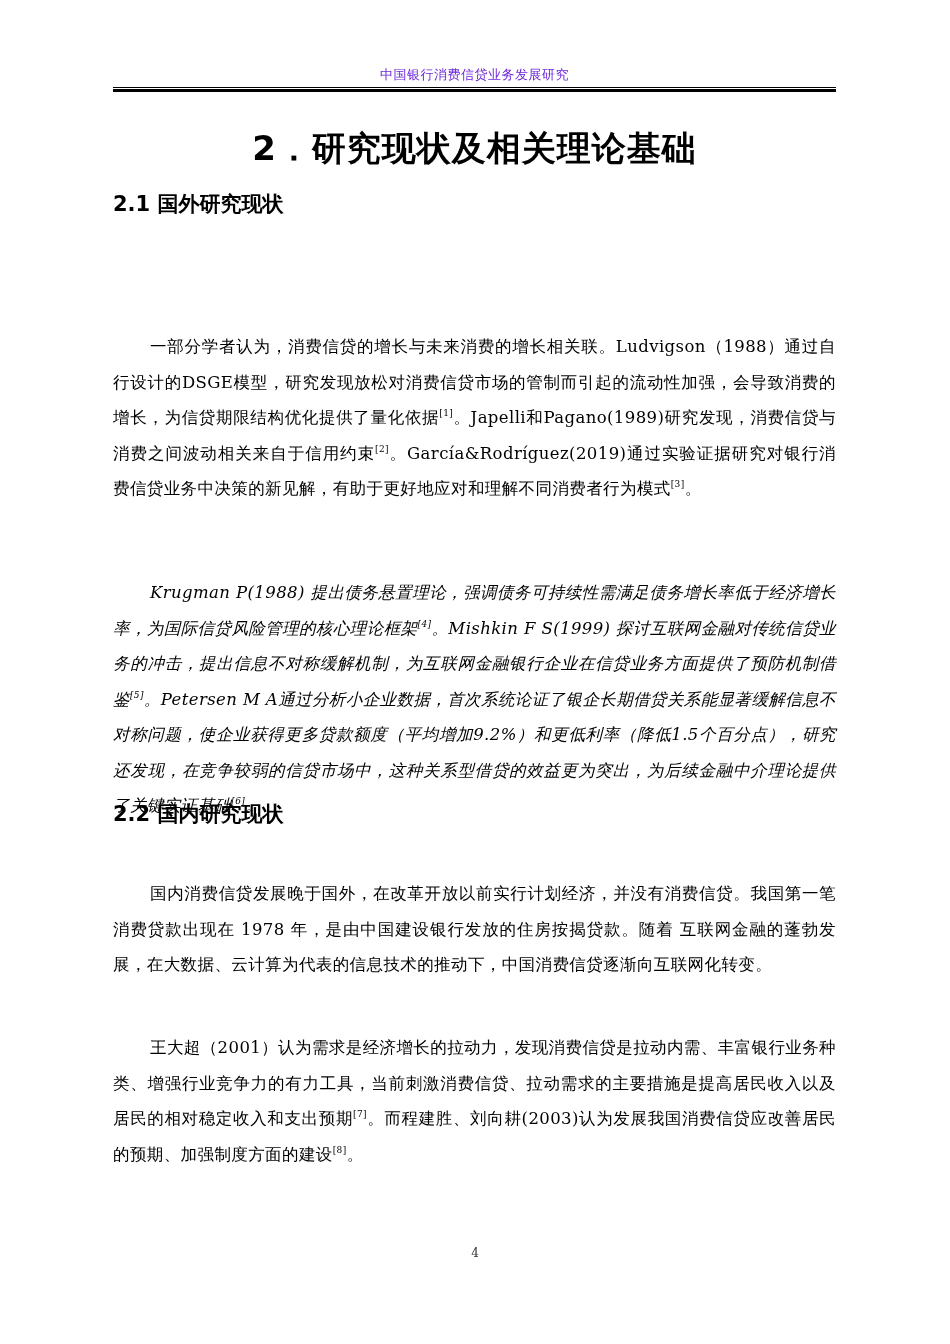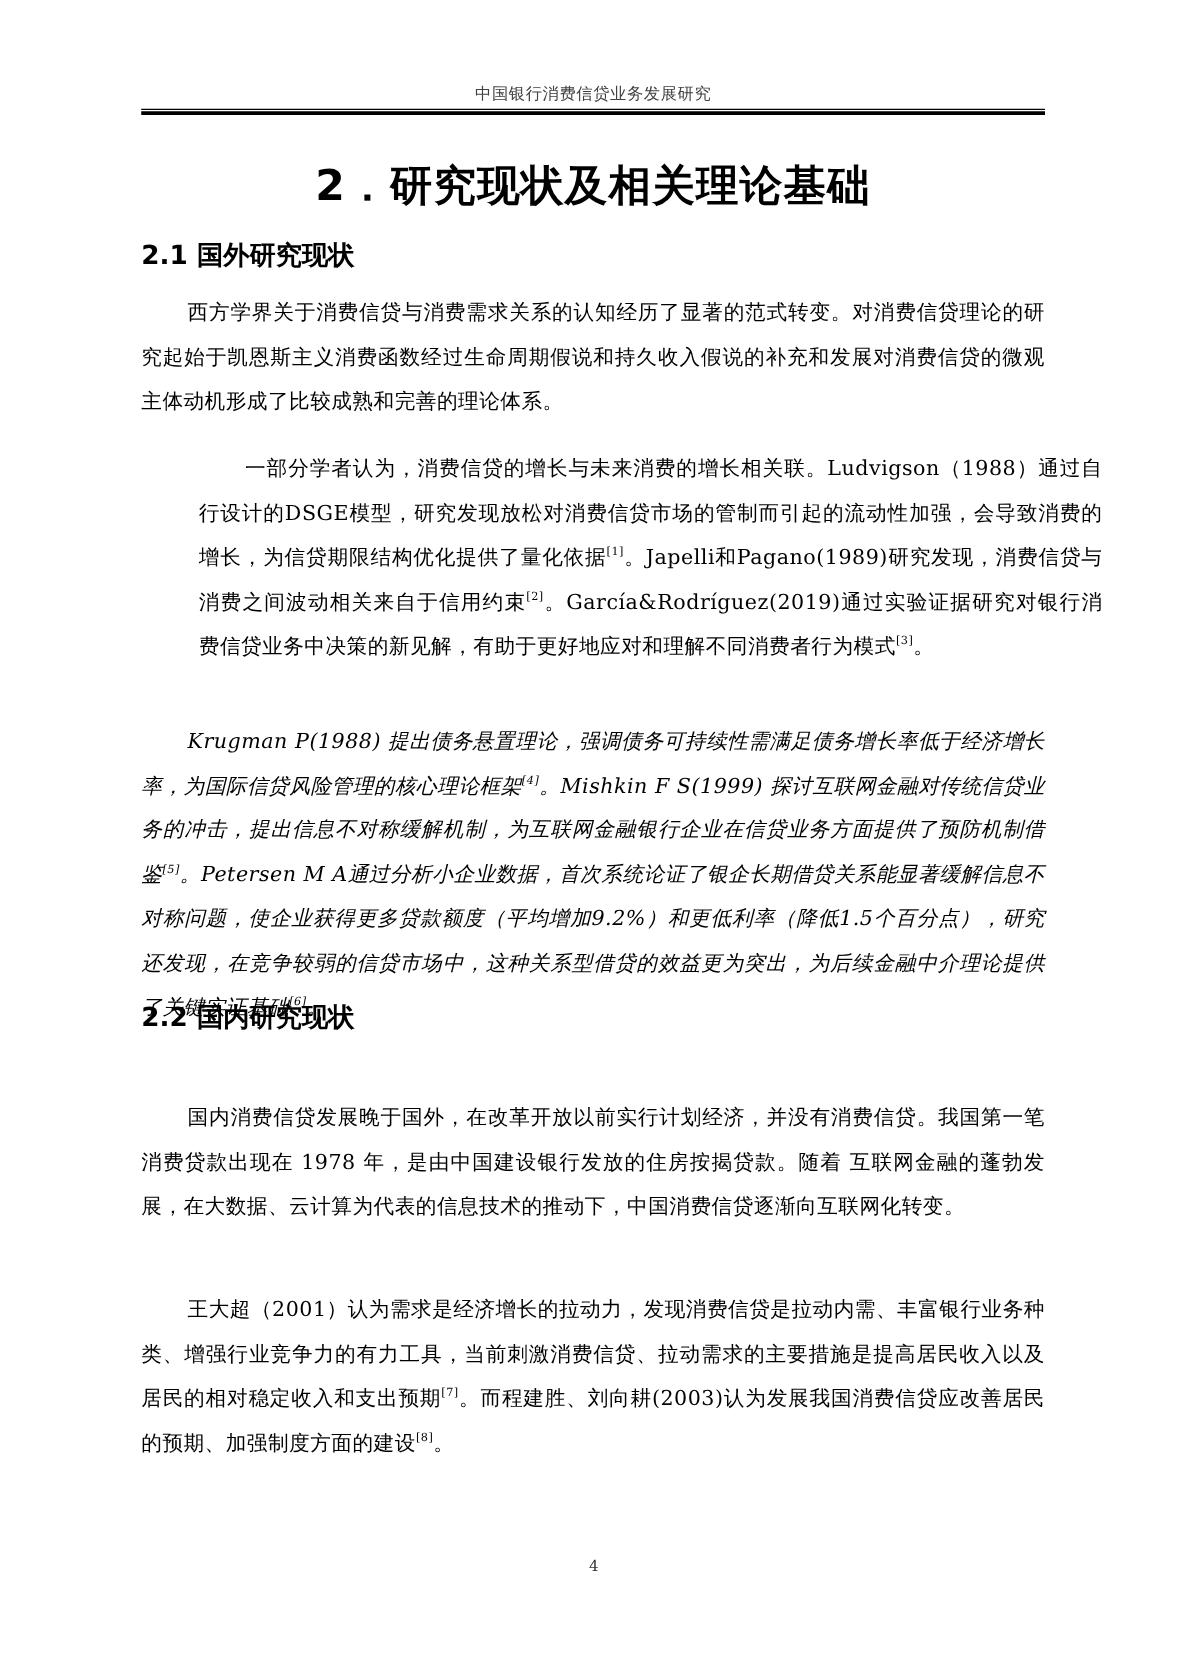--- a/index.html
+++ b/index.html
@@ -1,20 +1,20 @@
 <!DOCTYPE html>
 <html><head>
   <meta charset="utf-8">
   <style>
     html, body { margin: 0; padding: 0; background: #ffffff; }
     body { width: 950px; height: 1344px; position: relative; overflow: hidden;
            font-family: "DejaVu Serif", "Liberation Serif", serif; color: #000; }
     .page { position: absolute; left: 0; top: 0; width: 950px; height: 1344px; }
     .running-header { position: absolute; left: 113px; width: 723px; top: 66px;
-      text-align: center; font-size: 13px; color: #404040; letter-spacing: 0.5px;
+      text-align: center; font-size: 13px; color: #6d28d9; letter-spacing: 0.5px;
       font-family: Liberation Mono, monospace; }
     .rule-thin { position: absolute; left: 113px; width: 723px; top: 87px; height: 1px; background: #000; }
     .rule-thick { position: absolute; left: 113px; width: 723px; top: 89px; height: 3px; background: #000; }
     .chapter-title { position: absolute; left: 113px; width: 723px; top: 126px; text-align: center;
       font-family: "DejaVu Sans", "Liberation Sans", sans-serif; font-weight: bold; font-size: 34px; letter-spacing: 1px; }
     .section-title { position: absolute; left: 113px; font-family: "DejaVu Sans", "Liberation Sans", sans-serif;
       font-weight: bold; font-size: 21px; text-align: right; }
     .para { position: absolute; left: 113px; width: 723px; font-size: 16.5px; line-height: 35.5px;
       text-indent: 37px; text-align: justify; margin: 0; letter-spacing: 0.4px; }
     sup { font-size: 9px; vertical-align: 7px; line-height: 0; }
@@ -25,22 +25,21 @@
 
 <div class="page">
   <div class="running-header">中国银行消费信贷业务发展研究</div>
   <div class="rule-thin"></div>
   <div class="rule-thick"></div>
 
   <div class="chapter-title">2．研究现状及相关理论基础</div>
 
   <div class="section-title" style="top:190px;">2.1 国外研究现状</div>
 
-  <p class="para" style="top:232px;">西方学界关于消费信贷与消费需求关系的认知经历了显著的范式转变。对消费信贷理论的研究起始于凯恩斯主义消费函数经过生命周期假说和持久收入假说的补充和发展对消费信贷的微观主体动机形成了比较成熟和完善的理论体系。</p>
-  <p class="para" style="top:357px;margin-left:46px;">一部分学者认为，消费信贷的增长与未来消费的增长相关联。Ludvigson（1988）通过自行设计的DSGE模型，研究发现放松对消费信贷市场的管制而引起的流动性加强，会导致消费的增长，为信贷期限结构优化提供了量化依据<sup>[1]</sup>。Japelli和Pagano(1989)研究发现，消费信贷与消费之间波动相关来自于信用约束<sup>[2]</sup>。García&amp;Rodríguez(2019)通过实验证据研究对银行消费信贷业务中决策的新见解，有助于更好地应对和理解不同消费者行为模式<sup>[3]</sup>。</p>
+  <p class="para" style="top:329px;">一部分学者认为，消费信贷的增长与未来消费的增长相关联。Ludvigson（1988）通过自行设计的DSGE模型，研究发现放松对消费信贷市场的管制而引起的流动性加强，会导致消费的增长，为信贷期限结构优化提供了量化依据<sup>[1]</sup>。Japelli和Pagano(1989)研究发现，消费信贷与消费之间波动相关来自于信用约束<sup>[2]</sup>。García&amp;Rodríguez(2019)通过实验证据研究对银行消费信贷业务中决策的新见解，有助于更好地应对和理解不同消费者行为模式<sup>[3]</sup>。</p>
   <p class="para" style="top:575px;font-style:italic;">Krugman P(1988) 提出债务悬置理论，强调债务可持续性需满足债务增长率低于经济增长率，为国际信贷风险管理的核心理论框架<sup>[4]</sup>。Mishkin F S(1999) 探讨互联网金融对传统信贷业务的冲击，提出信息不对称缓解机制，为互联网金融银行企业在信贷业务方面提供了预防机制借鉴<sup>[5]</sup>。Petersen M A通过分析小企业数据，首次系统论证了银企长期借贷关系能显著缓解信息不对称问题，使企业获得更多贷款额度（平均增加9.2%）和更低利率（降低1.5个百分点），研究还发现，在竞争较弱的信贷市场中，这种关系型借贷的效益更为突出，为后续金融中介理论提供了关键实证基础<sup>[6]</sup>。</p>
 
   <div class="section-title" style="top:800px;">2.2 国内研究现状</div>
 
   <p class="para" style="top:876px;">国内消费信贷发展晚于国外，在改革开放以前实行计划经济，并没有消费信贷。我国第一笔消费贷款出现在 1978 年，是由中国建设银行发放的住房按揭贷款。随着 互联网金融的蓬勃发展，在大数据、云计算为代表的信息技术的推动下，中国消费信贷逐渐向互联网化转变。</p>
   <p class="para" style="top:1030px;">王大超（2001）认为需求是经济增长的拉动力，发现消费信贷是拉动内需、丰富银行业务种类、增强行业竞争力的有力工具，当前刺激消费信贷、拉动需求的主要措施是提高居民收入以及居民的相对稳定收入和支出预期<sup>[7]</sup>。而程建胜、刘向耕(2003)认为发展我国消费信贷应改善居民的预期、加强制度方面的建设<sup>[8]</sup>。</p>
 
   <div class="page-number">4</div>
 </div>
 

